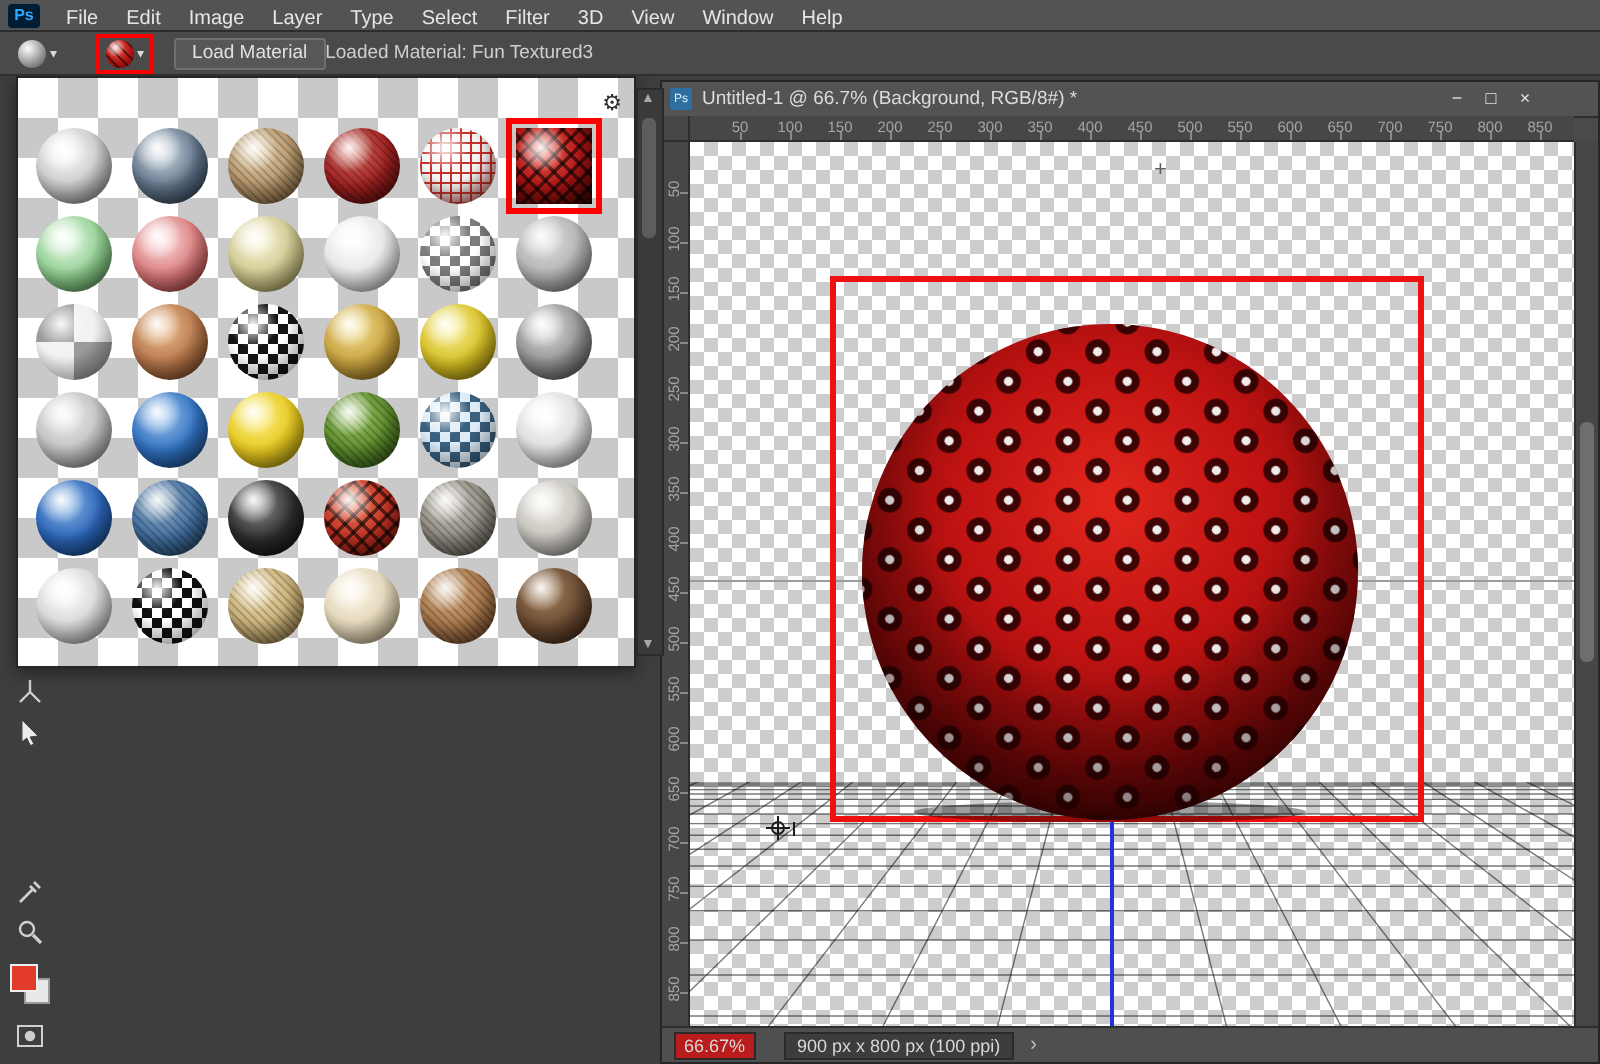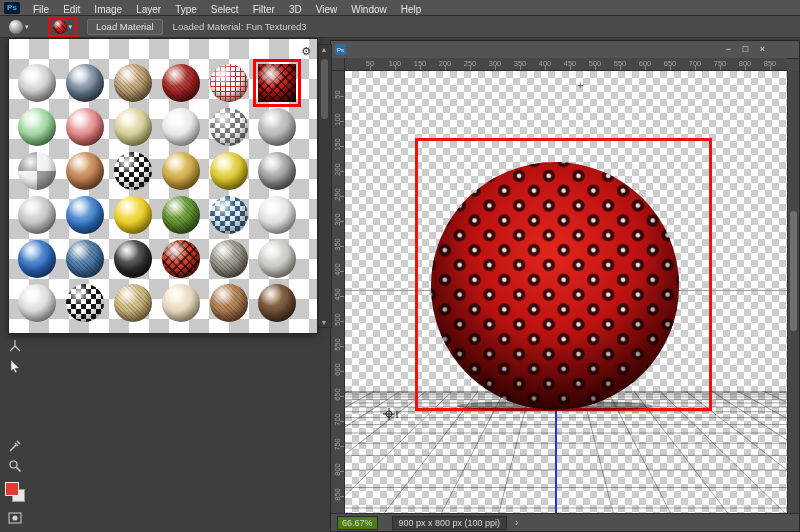--- a/index.html
+++ b/index.html
@@ -16,21 +16,21 @@
   .tool-preset{display:flex;align-items:center;margin-left:6px;padding:1px 3px;}
   .mini-sphere{width:14px;height:14px;border-radius:50%;}
   .gray-sphere{background:radial-gradient(circle at 35% 30%,#fff,#9a9a9a 55%,#4a4a4a);}
   .red-sphere{background:
       radial-gradient(circle at 33% 26%,rgba(255,255,255,.9),rgba(255,255,255,0) 35%),
       repeating-linear-gradient(45deg,rgba(0,0,0,.5) 0 1px,transparent 1px 4px),
       radial-gradient(circle at 40% 32%,#e6554a,#b01412 55%,#4e0404);}
   .caret{font-size:7px;color:#d8d8d8;margin-left:2px;}
   .annotation-box{border:2px solid #ff0000;display:flex;align-items:center;padding:1px 3px;margin-left:16px;}
   .btn{margin-left:10px;font-size:9.5px;color:#e2e2e2;background:#575757;border:1px solid #6f6f6f;border-radius:2px;padding:1px 8px 2px;}
-  .loaded-label{margin-left:10px;font-size:9.5px;color:#cfcfcf;}
+  .loaded-label{font-size:9.5px;color:#cfcfcf;}
 
   
   #materials-panel{position:absolute;left:8px;top:38px;width:308px;height:294px;border:1px solid #262626;box-shadow:0 2px 8px rgba(0,0,0,.45);background-color:#fff;background-image:
       linear-gradient(45deg,#c9c9c9 25%,transparent 25%,transparent 75%,#c9c9c9 75%),
       linear-gradient(45deg,#c9c9c9 25%,transparent 25%,transparent 75%,#c9c9c9 75%);
     background-size:40px 40px;background-position:0 0,20px 20px;z-index:30;}
   #panel-gear{position:absolute;right:6px;top:6px;font-size:11px;color:#2d2d2d;cursor:default;}
   #materials-grid{position:absolute;left:4px;top:22px;width:288px;height:264px;display:grid;grid-template-columns:repeat(6,1fr);grid-template-rows:repeat(6,1fr);}
   .mat-cell{display:flex;align-items:center;justify-content:center;}
   .mat-sphere{width:38px;height:38px;border-radius:50%;}
@@ -70,21 +70,21 @@
   #ground-grid{position:absolute;left:0;top:320px;width:444px;height:125px;}
   #red-frame{position:absolute;left:70px;top:67px;width:297px;height:273px;border:3px solid #f01010;box-sizing:border-box;}
   #sphere-3d{position:absolute;left:85px;top:90px;width:250px;height:250px;}
   #cursor-cross{position:absolute;left:232px;top:8px;font-size:11px;color:#5e5e5e;}
   #widget-3d{position:absolute;left:38px;top:336px;}
 
   #doc-vscroll{position:absolute;right:0;top:30px;width:12px;bottom:17px;background:#464646;border-left:1px solid #2e2e2e;box-sizing:border-box;}
   #doc-vscroll-thumb{position:absolute;left:2px;top:140px;width:7px;height:120px;background:#6e6e6e;border-radius:3px;}
 
   #doc-status{position:absolute;left:0;right:0;bottom:0;height:17px;background:#4f4f4f;border-top:1px solid #2e2e2e;display:flex;align-items:center;font-size:9px;color:#d8d8d8;}
-  #zoom-field{margin-left:6px;background:#4d7c0f;border:1px solid #2a2a2a;padding:0 4px;line-height:12px;text-align:center;}
+  #zoom-field{margin-left:6px;background:#b91c1c;border:1px solid #2a2a2a;padding:0 4px;line-height:12px;text-align:center;}
   #dims-field{margin-left:14px;background:#3d3d3d;border:1px solid #2a2a2a;padding:0 6px;line-height:12px;}
   #status-chevron{margin-left:8px;color:#c0c0c0;font-size:10px;}
 </style>
 </head>
 <body>
 
 <div id="app">
 
   <div id="menu-bar">
     <div class="ps-logo">Ps</div>
@@ -253,20 +253,21 @@
       <svg width="14" height="14">
           <rect x="1" y="2" width="12" height="10" stroke="#cfcfcf" fill="none"></rect>
           <circle cx="7" cy="7" r="2.6" fill="#cfcfcf"></circle>
         </svg>
     </div>
   </div>
 
   <div id="doc-window">
     <div id="doc-titlebar">
       <div class="doc-icon">Ps</div>
+      <span id="doc-title">Untitled-1 @ 66.7% (Background, RGB/8#) *</span>
       <div id="win-controls">
         <span class="win-btn">−</span>
         <span class="win-btn">□</span>
         <span class="win-btn">×</span>
       </div>
     </div>
 
     <div id="ruler-corner"></div>
     <div id="h-ruler">
         <div class="h-tick" style="left: 25px;"></div>

